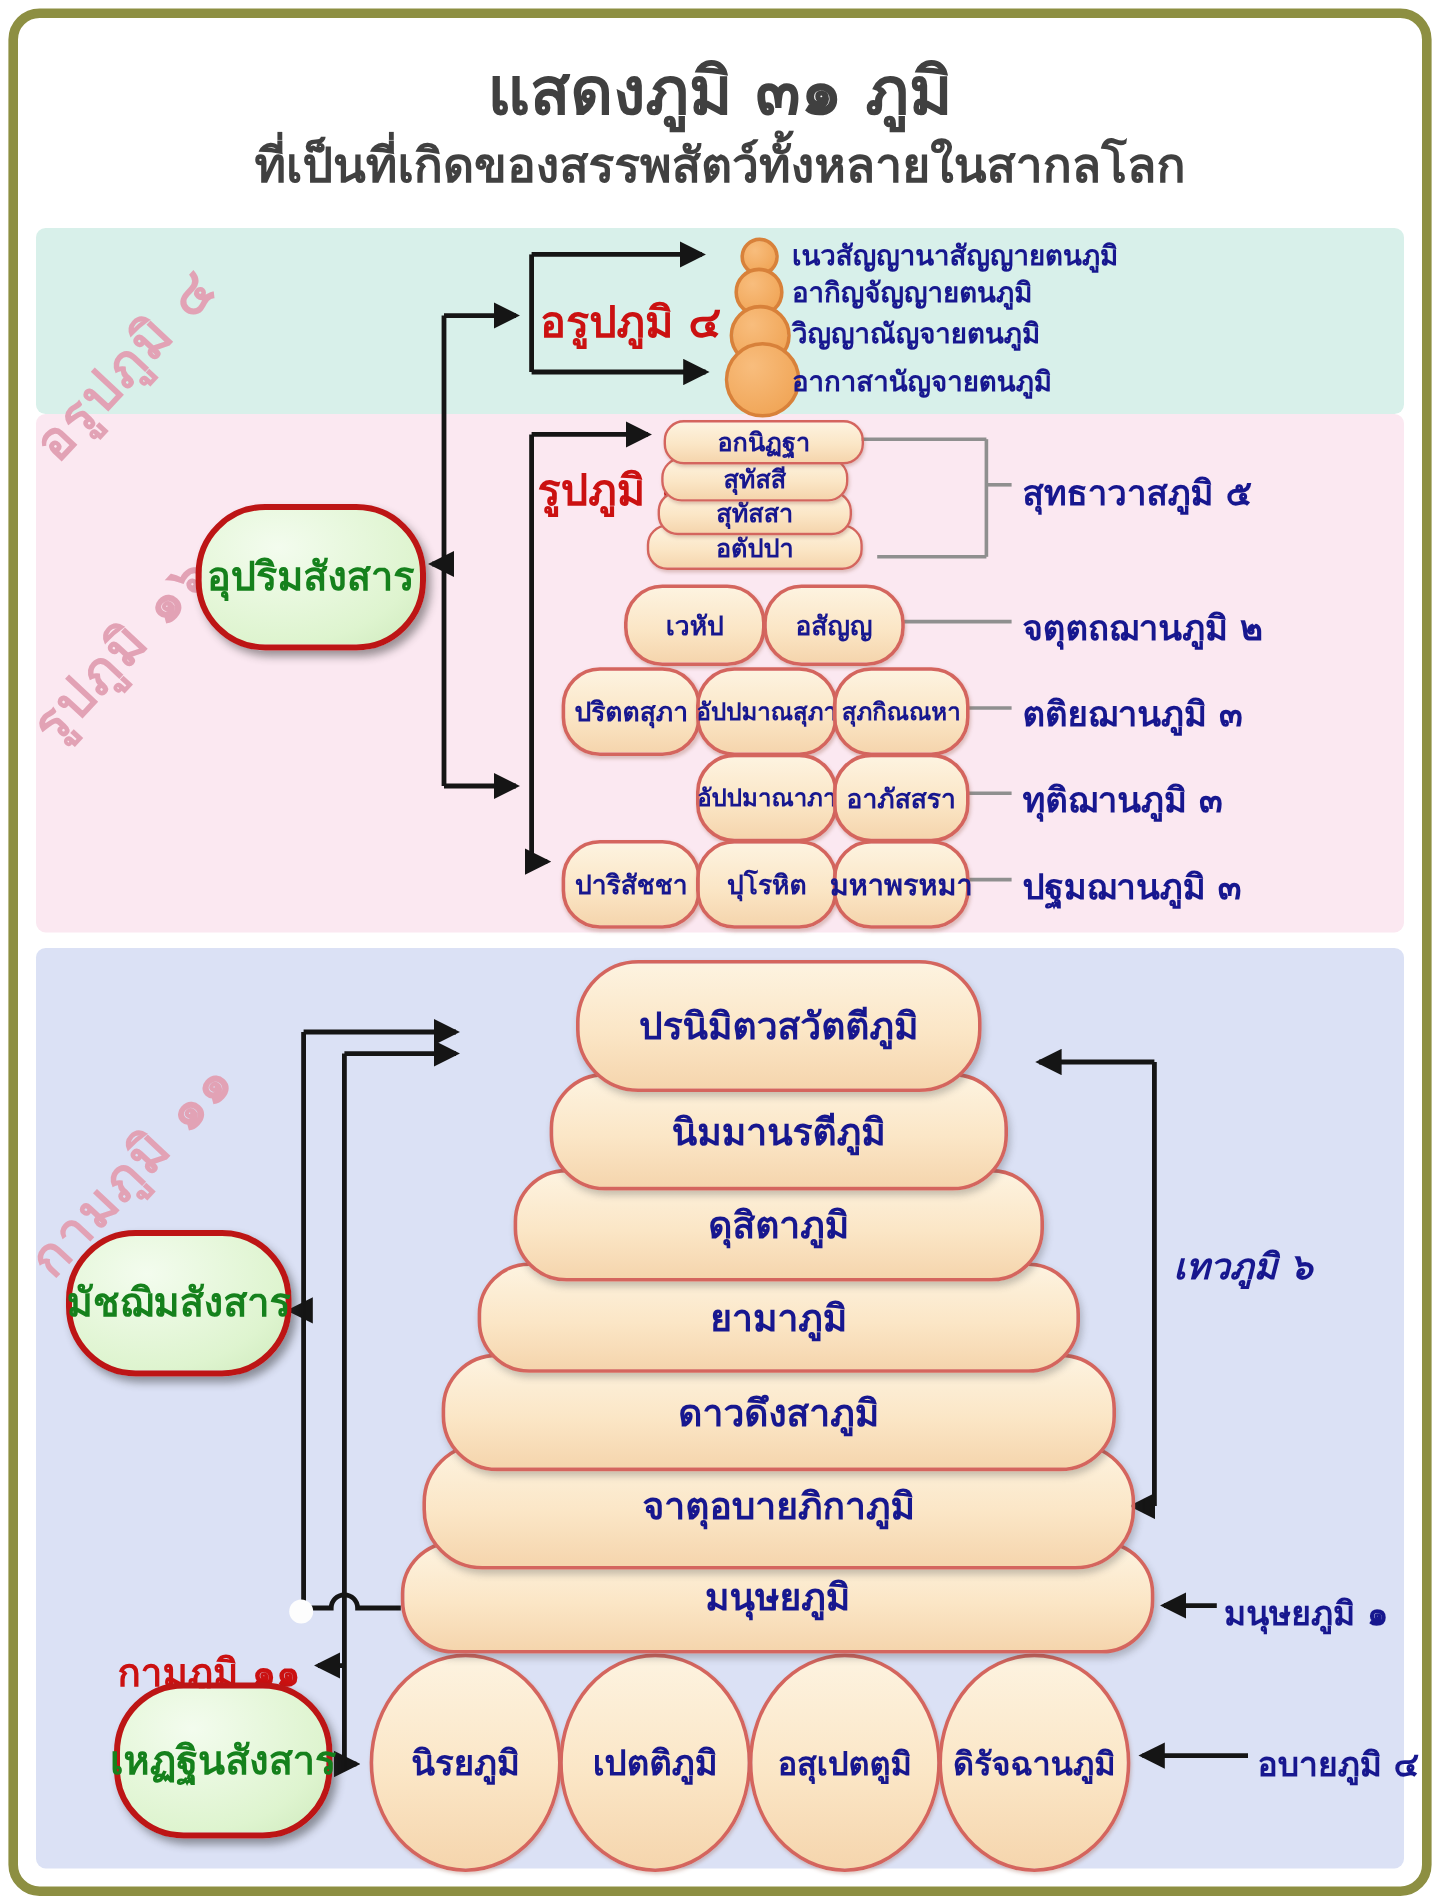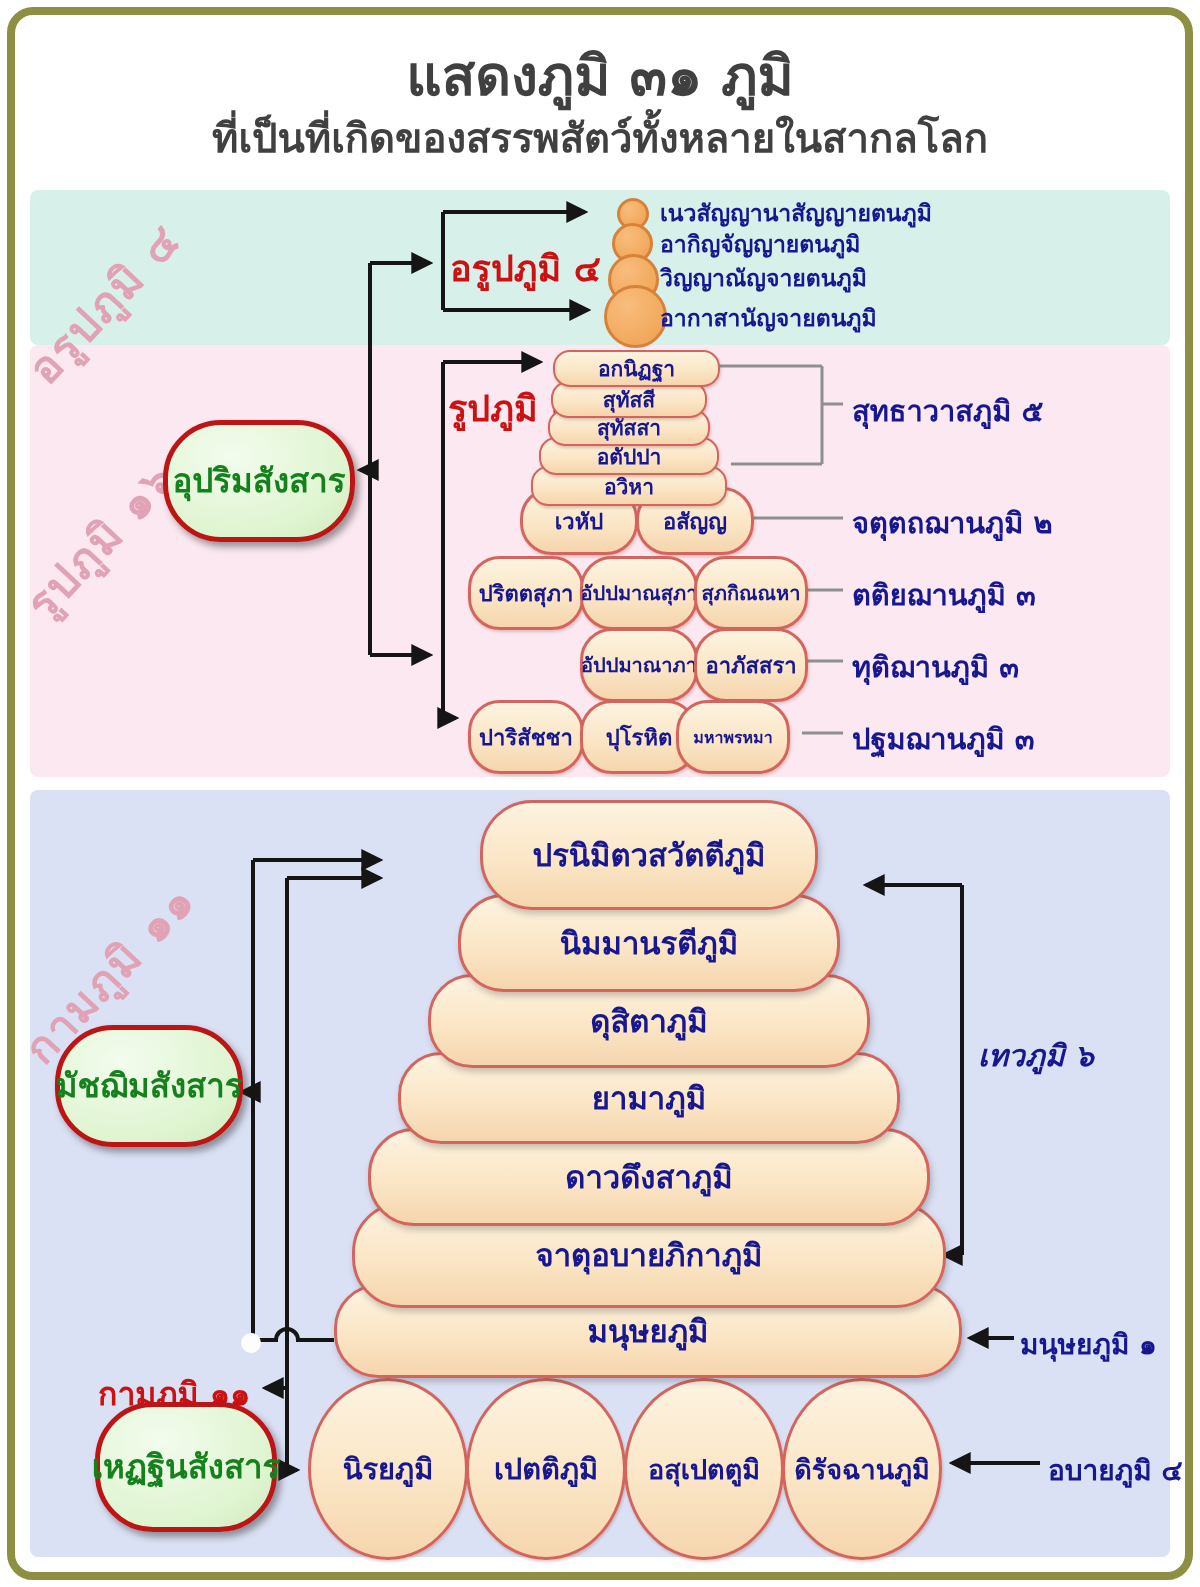--- a/index.html
+++ b/index.html
@@ -113,35 +113,34 @@
 
   <div class="bubble" style="left:163px;top:420px;width:182px;height:112px;">
     <span>อุปริม</span>
     <span>สังสาร</span>
   </div>
 
   <div class="pill small-pill" style="left:553px;top:350px;width:163px;height:33px;z-index:16;">อกนิฏฐา</div>
   <div class="pill small-pill" style="left:551px;top:381px;width:152px;height:33px;z-index:15;">สุทัสสี</div>
   <div class="pill small-pill" style="left:548px;top:409px;width:158px;height:33px;z-index:14;">สุทัสสา</div>
   <div class="pill small-pill" style="left:539px;top:437px;width:176px;height:34px;z-index:13;">อตัปปา</div>
-  <div class="pill small-pill" style="left:531px;top:466px;width:192px;height:36px;z-index:12;">อวิหา</div>
 
   <div class="pill mid-pill" style="left:520px;top:487px;width:112px;height:62px;">เวหัป</div>
   <div class="pill mid-pill" style="left:636px;top:487px;width:112px;height:62px;">อสัญญ</div>
 
   <div class="pill mid-pill" style="left:468px;top:556px;width:110px;height:68px;">ปริตตสุภา</div>
   <div class="pill mid-pill" style="left:580px;top:556px;width:112px;height:68px;font-size:20px;">อัปปมาณสุภา</div>
   <div class="pill mid-pill" style="left:694px;top:556px;width:108px;height:68px;font-size:20px;">สุภกิณณหา</div>
 
   <div class="pill mid-pill" style="left:580px;top:628px;width:112px;height:68px;font-size:20px;">อัปปมาณาภา</div>
   <div class="pill mid-pill" style="left:694px;top:628px;width:108px;height:68px;">อาภัสสรา</div>
 
   <div class="pill mid-pill" style="left:468px;top:700px;width:110px;height:68px;">ปาริสัชชา</div>
   <div class="pill mid-pill" style="left:580px;top:700px;width:112px;height:68px;">ปุโรหิต</div>
-  <div class="pill mid-pill" style="left:676px;top:700px;width:108px;height:68px;font-size:16px;">มหาพรหมา</div>
+  <div class="pill mid-pill" style="left:694px;top:700px;width:108px;height:68px;font-size:24px;">มหาพรหมา</div>
 
   <div class="navylabel" style="left:852px;top:388px;">สุทธาวาสภูมิ ๕</div>
   <div class="navylabel" style="left:852px;top:500px;">จตุตถฌานภูมิ ๒</div>
   <div class="navylabel" style="left:852px;top:572px;">ตติยฌานภูมิ ๓</div>
   <div class="navylabel" style="left:852px;top:644px;">ทุติฌานภูมิ ๓</div>
   <div class="navylabel" style="left:852px;top:716px;">ปฐมฌานภูมิ ๓</div>
 
   <div class="bubble" style="left:55px;top:1025px;width:178px;height:112px;">
     <span>มัชฌิม</span>
     <span>สังสาร</span>

